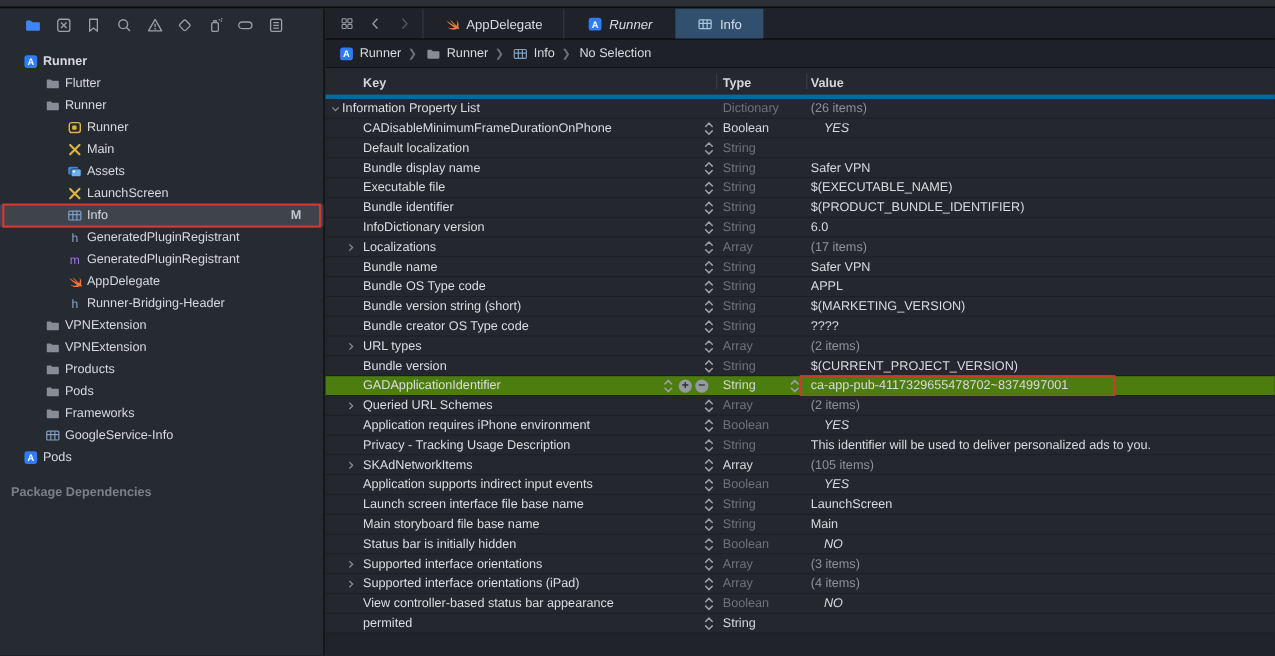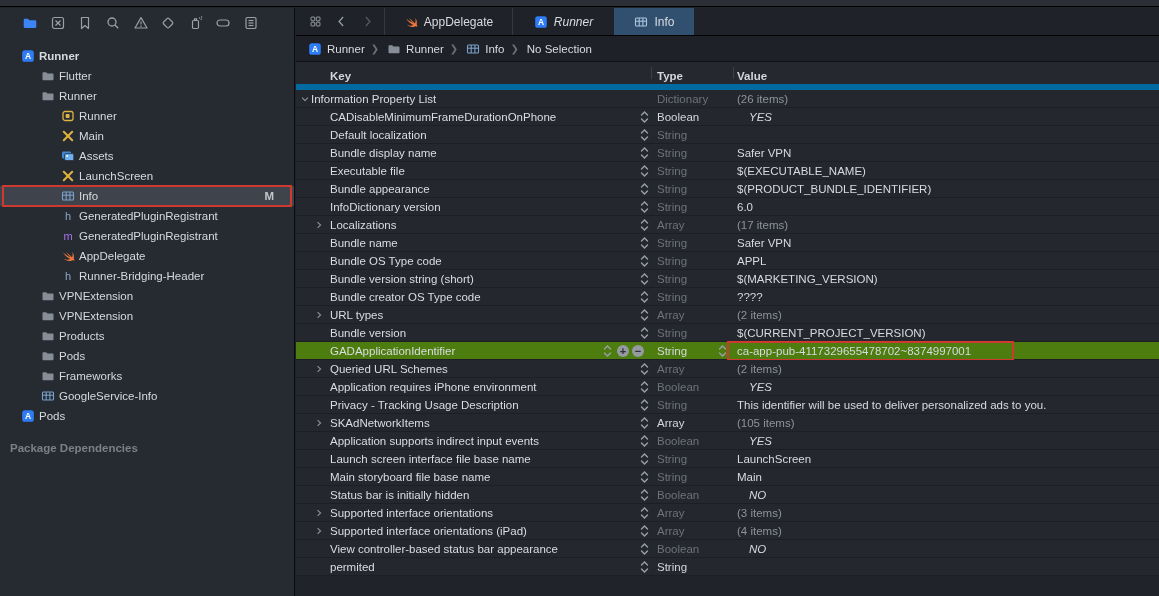--- a/index.html
+++ b/index.html
@@ -47,21 +47,21 @@
   .tab { display:flex; align-items:center; justify-content:center; gap:6px; border-left:1px solid #35393f; color:#d8dbdf; font-size:12px; cursor:default; }
   .tab.w1 { width:128px; } .tab.w2 { width:102px; } .tab.w3 { width:80px; }
   .tab.active { background:#31506f; border-left-color:transparent; }
   .tab.italic .tab-label { font-style:italic; }
 
   .breadcrumb { position:absolute; left:296px; right:0; top:36px; height:26px; background:#1e2127; border-bottom:1px solid #101216; display:flex; align-items:center; padding-left:12px; gap:7px; }
   .bc-item { display:flex; align-items:center; gap:5px; }
   .bc-sep { color:#6b7076; font-size:10px; padding:0 1px; }
 
   
-  .table-head { position:absolute; left:296px; right:0; top:62px; height:28px; background:#25282e; border-bottom:6px solid #0369a1; }
+  .table-head { position:absolute; left:296px; right:0; top:62px; height:28px; background:#25282e; border-bottom:4px solid #0369a1; }
   .table-head .h { position:absolute; top:0; line-height:28px; font-weight:bold; color:#d3d6da; }
   .h-key { left:34px; } .h-type { left:361px; } .h-value { left:441px; }
   .col-sep { position:absolute; top:5px; bottom:5px; width:1px; background:#3c4046; }
   .cs1 { left:355px; } .cs2 { left:437px; }
 
   .rows { position:absolute; left:296px; right:0; top:90px; }
   .prow { height:18px; position:relative; background:#24272d; box-shadow:inset 0 -1px 0 #1c1f24; line-height:18px; white-space:nowrap; }
   .prow.selected { background:#4d7c0f; }
   .prow .disc { position:absolute; top:3px; width:12px; height:12px; display:flex; align-items:center; justify-content:center; }
   .prow .disc svg { width:10px; height:10px; }
@@ -557,21 +557,21 @@
           </g>
         </svg>
       </span>
 
       <span class="ptype dim">String</span>
 
       <span class="pvalue">$(EXECUTABLE_NAME)</span>
     </div>
     <div class="prow lvl1">
 
-      <span class="pkey">Bundle appearance</span>
+      <span class="pkey">Bundle identifier</span>
       <span class="stepper icon">
         <svg viewBox="0 0 9 14">
           <g fill="none" stroke="#9aa0a7" stroke-width="1.4" stroke-linecap="round">
             <path d="M1.5 5 4.5 2 7.5 5"></path>
             <path d="M1.5 9 4.5 12 7.5 9"></path>
           </g>
         </svg>
       </span>
 
       <span class="ptype dim">String</span>

